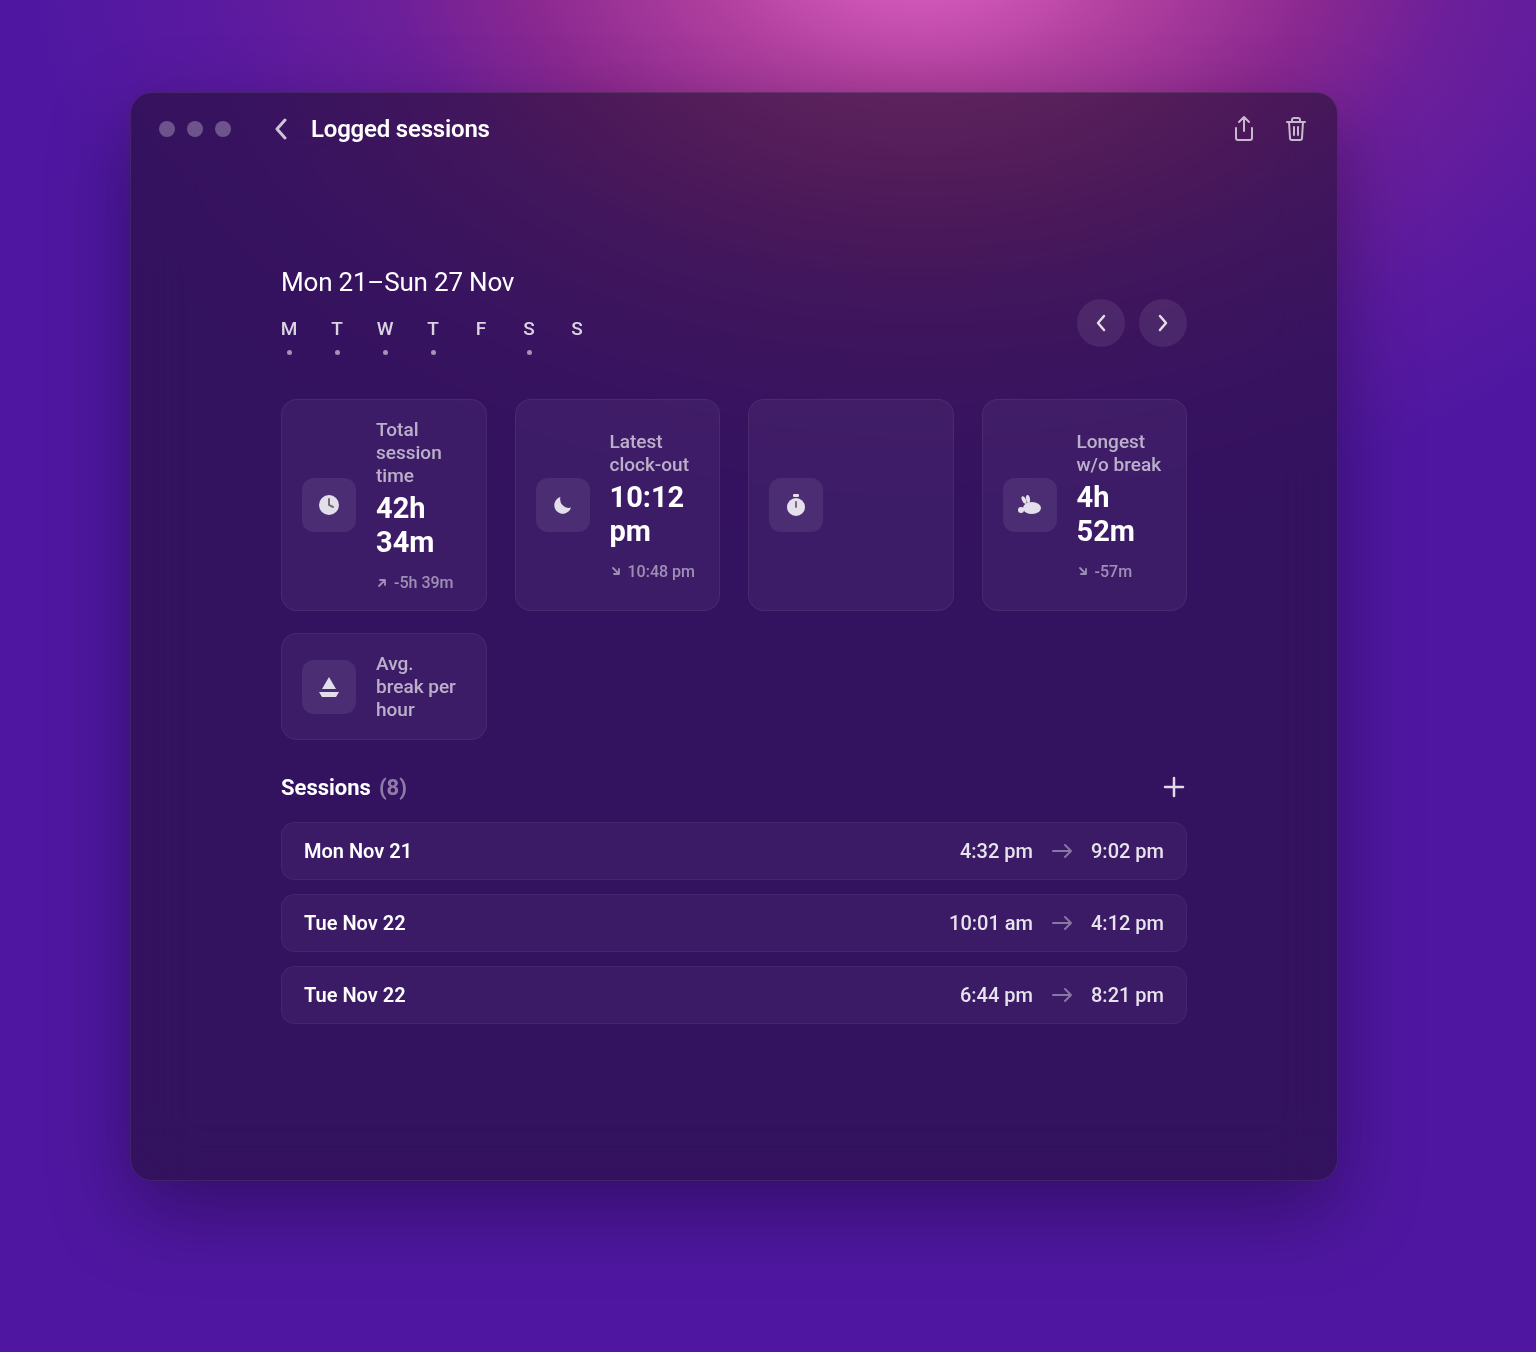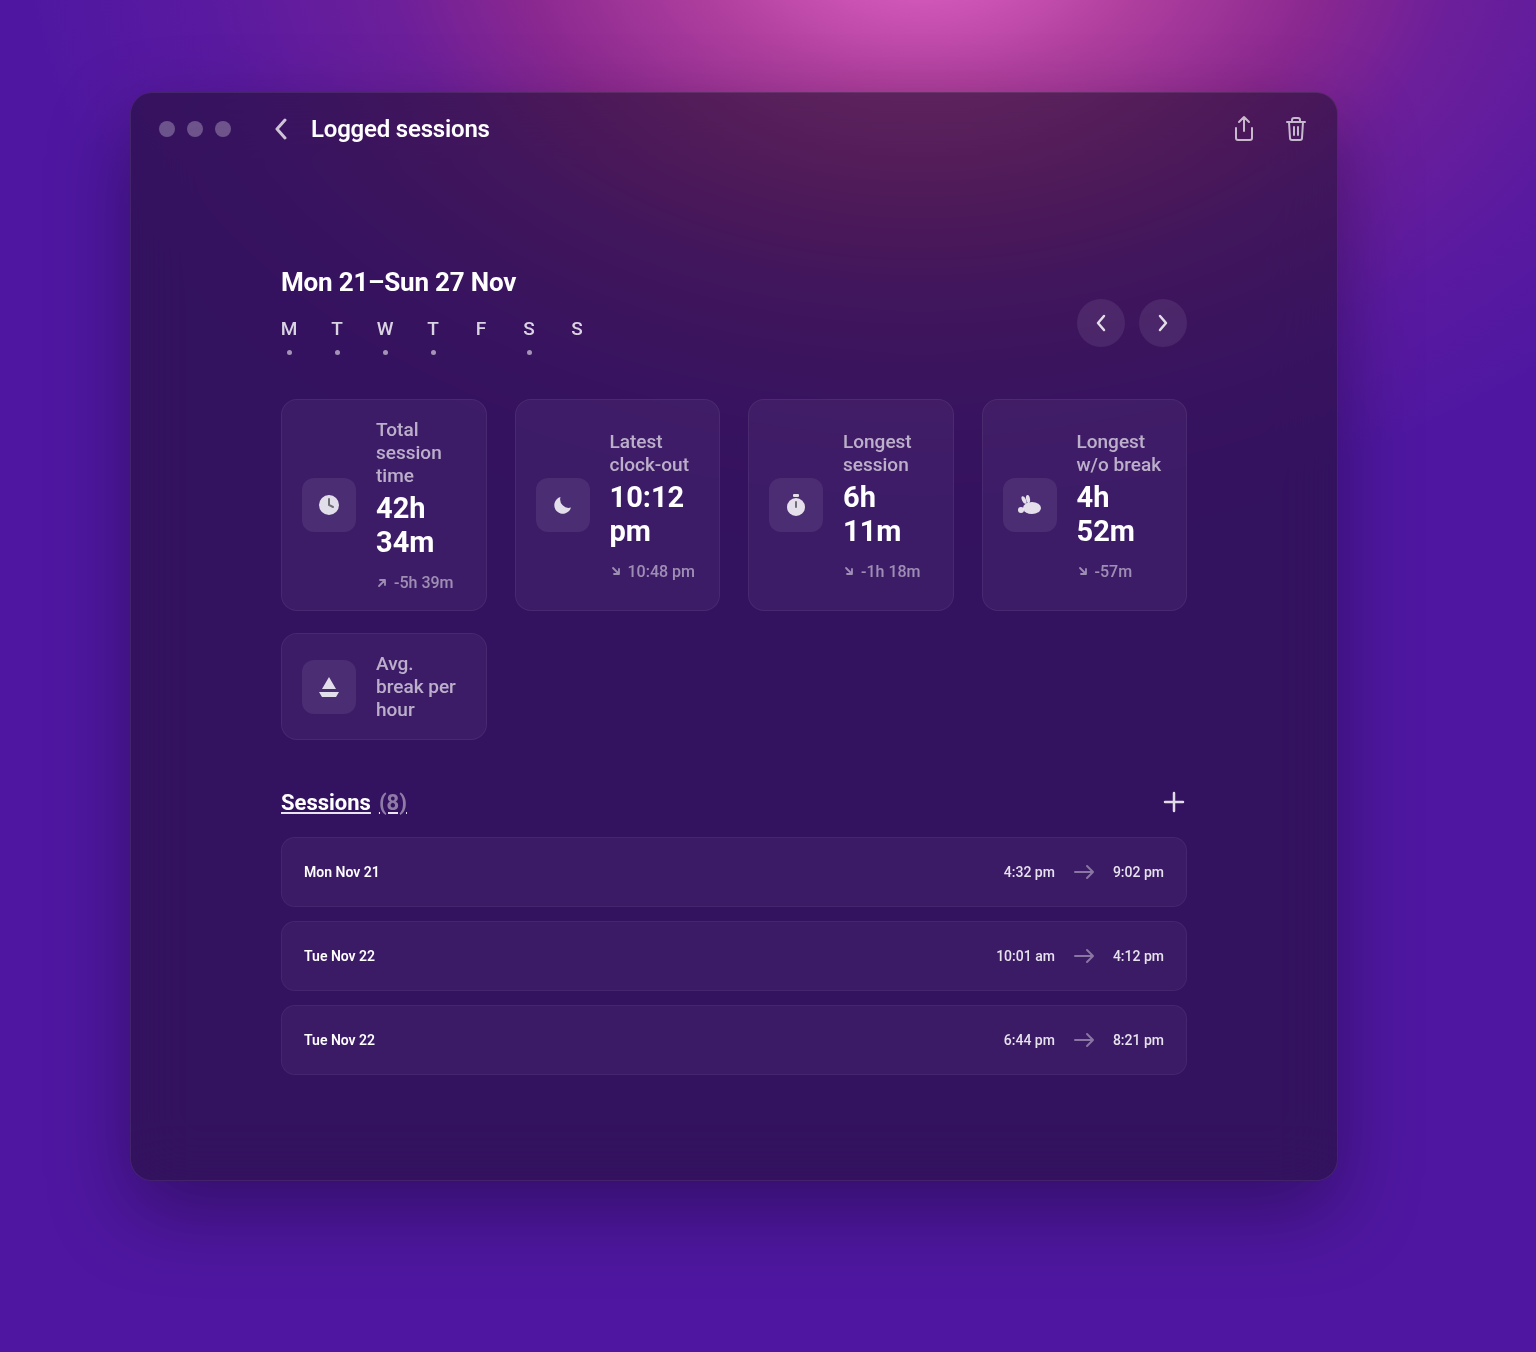--- a/index.html
+++ b/index.html
@@ -35,21 +35,21 @@
     color: rgba(255,255,255,0.75);
     margin-right: 16px;
   }
   .title { font-size: 24px; font-weight: 600; color: #fff; letter-spacing: -0.2px; }
   .titlebar-right { margin-left: auto; display: flex; gap: 26px; }
   .tb-icon { width: 26px; height: 26px; color: rgba(255,255,255,0.7); display:flex; align-items:center; justify-content:center; }
 
   .content { padding: 0 150px; }
 
   .range { margin-top: 102px; }
-  .range-label { font-size: 26px; font-weight: 700; color: #fff; letter-spacing: -0.2px; }
+  .range-label { font-size: 26px; font-weight: 400; color: #fff; letter-spacing: -0.2px; }
   .week-row { display: flex; align-items: flex-start; margin-top: 20px; }
   .days { display: flex; gap: 32px; }
   .day { display: flex; flex-direction: column; align-items: center; width: 16px; }
   .day-letter { font-size: 19px; font-weight: 500; color: rgba(255,255,255,0.82); }
   .day-dot { width: 5px; height: 5px; border-radius: 50%; background: rgba(255,255,255,0.55); margin-top: 10px; }
   .day-dot.hidden { visibility: hidden; }
   .nav-arrows { margin-left: auto; display: flex; gap: 14px; margin-top: -18px; }
   .nav-btn { width: 48px; height: 48px; border-radius: 50%; background: rgba(255,255,255,0.08); display:flex; align-items:center; justify-content:center; color: rgba(255,255,255,0.85); }
 
   .stats-grid { display: grid; grid-template-columns: 1fr 1fr 1fr 1fr; gap: 22px 28px; margin-top: 44px; }
@@ -70,34 +70,34 @@
     flex-shrink: 0;
   }
   .stat-body { display: flex; flex-direction: column; gap: 4px; flex: 1; }
   .stat-label { font-size: 19px; color: rgba(255,255,255,0.65); font-weight: 500; }
   .stat-value-row { display: flex; align-items: baseline; gap: 14px; flex-wrap: wrap; }
   .stat-value { font-size: 29px; font-weight: 700; color: #fff; }
   .stat-suffix { font-size: 24px; font-weight: 700; color: rgba(255,255,255,0.45); }
   .stat-delta { font-size: 16px; color: rgba(255,255,255,0.5); display: inline-flex; align-items: center; gap: 6px; font-weight: 500; }
   .stat-delta svg { width: 12px; height: 12px; }
 
-  .sessions-header { margin-top: 49px; display: flex; align-items: center; text-decoration: underline; }
+  .sessions-header { margin-top: 34px; display: flex; align-items: center; }
   .sessions-title { font-size: 22px; font-weight: 700; color: #fff; }
   .sessions-count { font-size: 22px; font-weight: 700; color: rgba(255,255,255,0.45); margin-left: 8px; }
   .add-btn { margin-left: auto; color: rgba(255,255,255,0.85); width: 26px; height: 26px; display:flex; align-items:center; justify-content:center; }
 
   .session-list { margin-top: 22px; display: flex; flex-direction: column; gap: 14px; }
   .session-row {
     background: rgba(255,255,255,0.04);
     border: 1px solid rgba(255,255,255,0.05);
     border-radius: 14px;
-    padding: 26px 22px;
+    padding: 16px 22px;
     display: flex;
     align-items: center;
-    font-size: 14px;
+    font-size: 20px;
   }
   .session-date { font-weight: 600; color: #fff; }
   .session-times { margin-left: auto; display: flex; align-items: center; gap: 18px; color: rgba(255,255,255,0.88); font-weight: 500; }
   .session-arrow { color: rgba(255,255,255,0.4); }
 
   svg { display: block; }
 </style>
 </head>
 <body>
 
@@ -220,32 +220,20 @@
           </div>
         </div>
         <div class="stat-card">
           <div class="stat-icon">
             <svg width="24" height="26" viewBox="0 0 24 26" fill="none">
               <circle cx="12" cy="15" r="9" fill="currentColor"></circle>
               <path d="M12 10v5" stroke="rgba(0,0,0,0.5)" stroke-width="2" stroke-linecap="round"></path>
               <rect x="9" y="2" width="6" height="3" rx="1" fill="currentColor"></rect>
             </svg>
           </div>
-          <div class="stat-body">
-            <div class="stat-label">Longest session</div>
-            <div class="stat-value-row">
-              <span class="stat-value">6h 11m</span>
-              <span class="stat-delta">
-                <svg viewBox="0 0 12 12" fill="none">
-                  <path d="M3 3l6 6M9 9H4M9 9V4" stroke="currentColor" stroke-width="1.8" stroke-linecap="round" stroke-linejoin="round"></path>
-                </svg>
-                <span>-1h 18m</span>
-              </span>
-            </div>
-          </div>
         </div>
         <div class="stat-card">
           <div class="stat-icon">
             <svg width="28" height="22" viewBox="0 0 28 22" fill="currentColor">
               <ellipse cx="16" cy="14" rx="9" ry="6"></ellipse>
               <ellipse cx="8" cy="6" rx="2" ry="4" transform="rotate(-25 8 6)"></ellipse>
               <ellipse cx="12" cy="5" rx="2" ry="4" transform="rotate(-10 12 5)"></ellipse>
               <circle cx="5" cy="16" r="3"></circle>
             </svg>
           </div>

